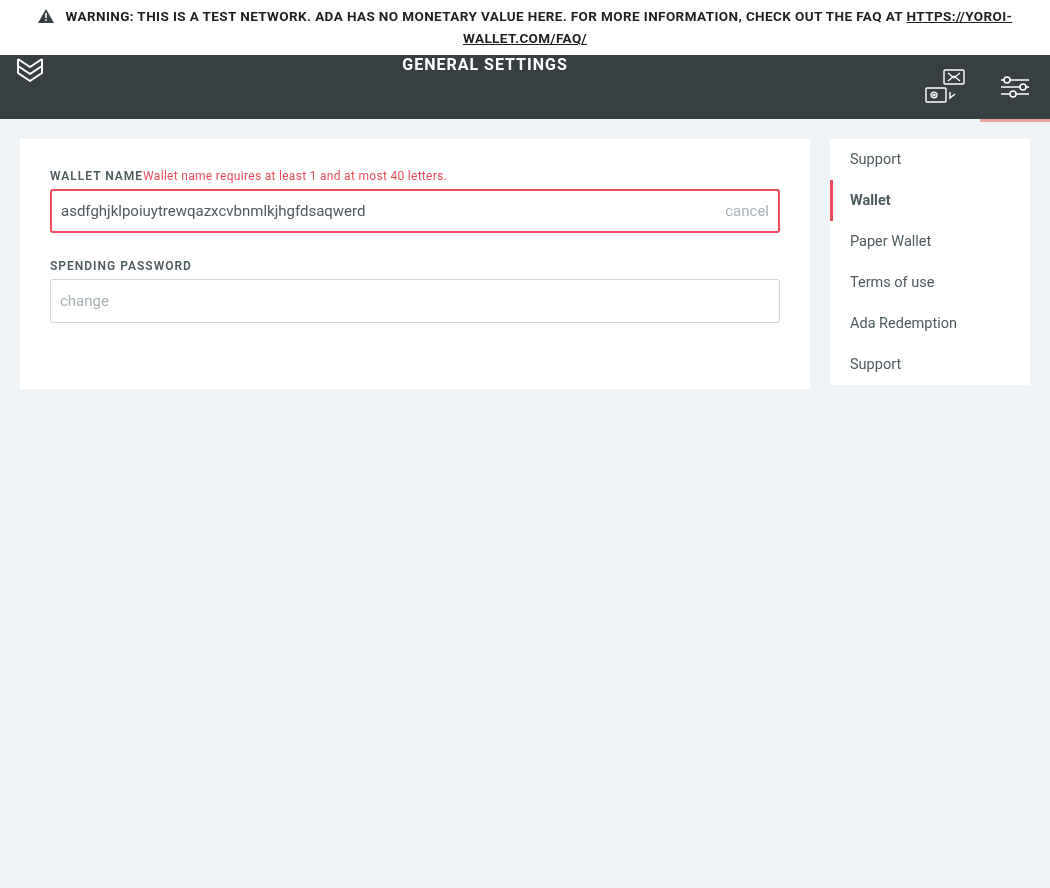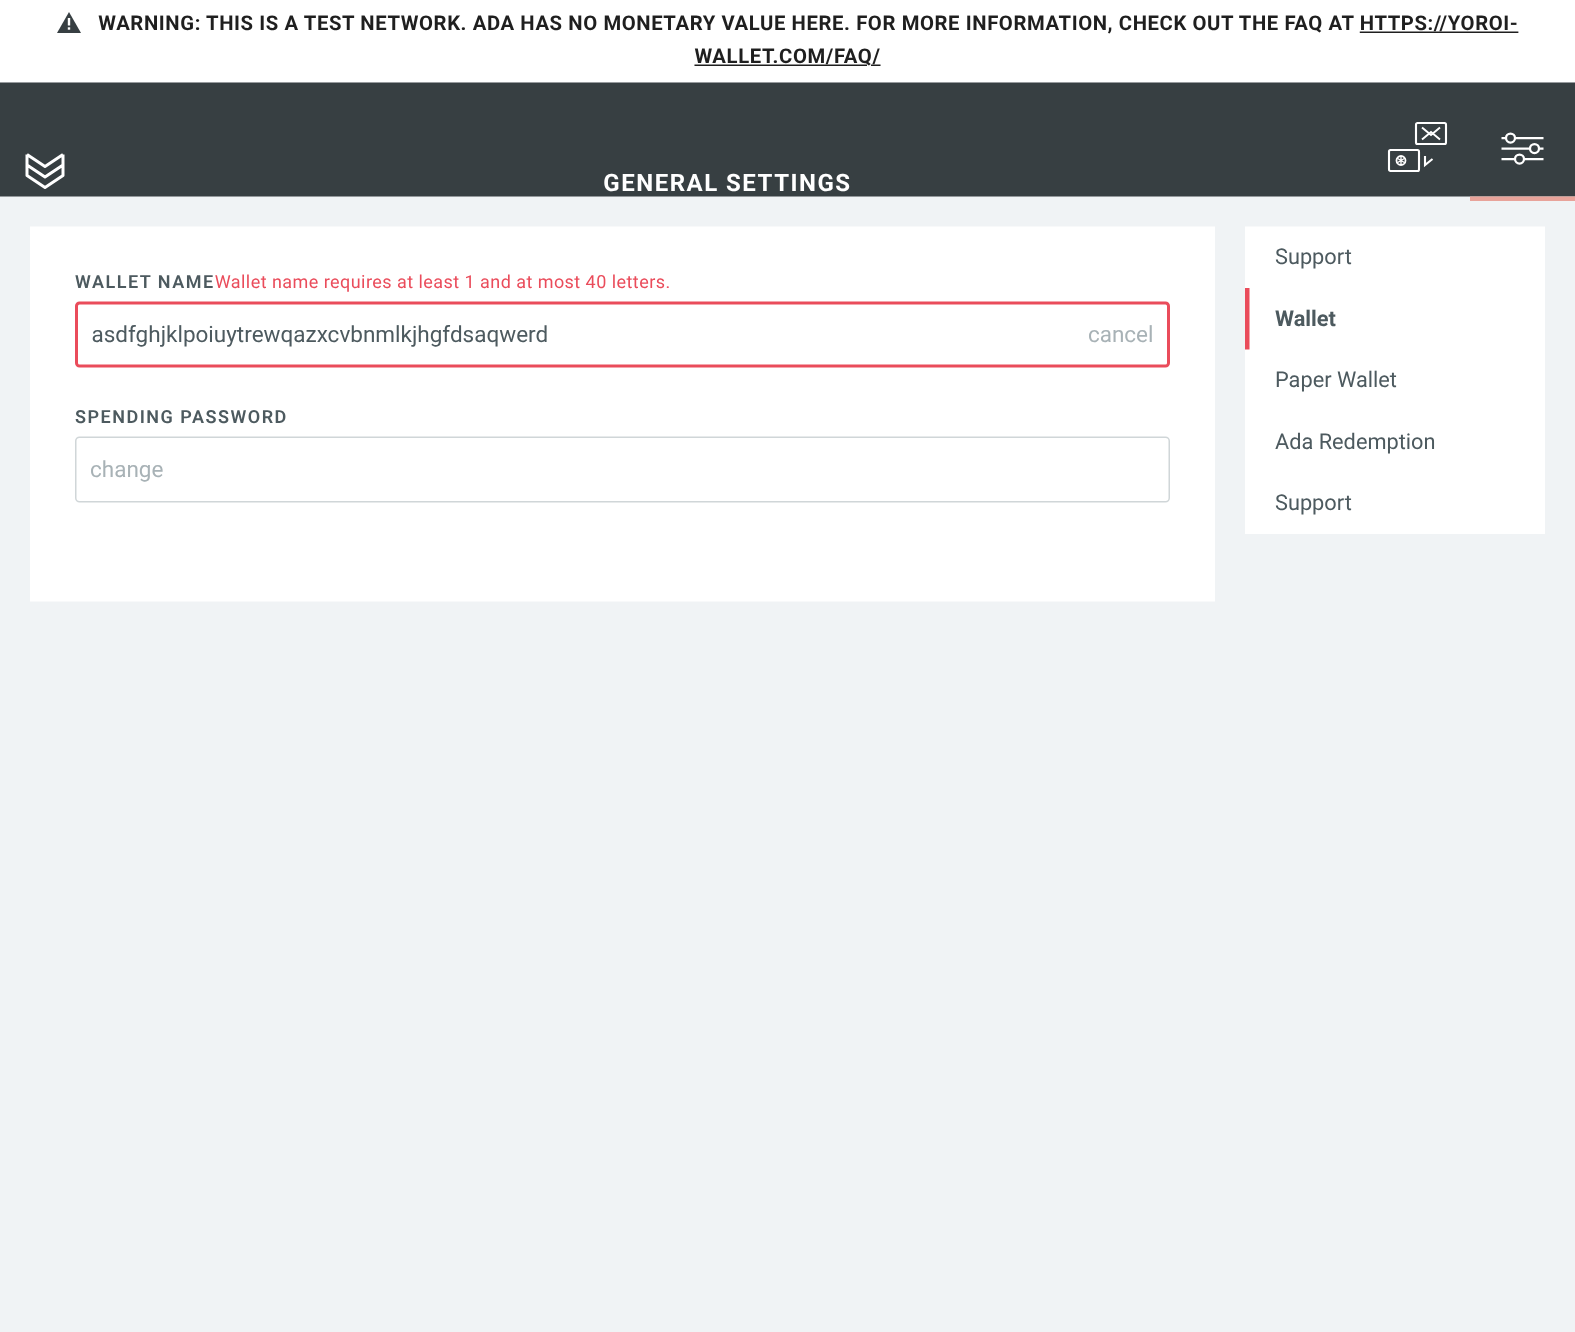--- a/index.html
+++ b/index.html
@@ -4,21 +4,21 @@
 <style>
 * { margin:0; padding:0; box-sizing:border-box; font-family:-apple-system,BlinkMacSystemFont,"Segoe UI",Roboto,Helvetica,Arial,sans-serif; }
 body { width:1050px; height:888px; background:#f0f3f5; overflow:hidden; }
 
 
 .warn { background:#ffffff; color:#1f1f1f; text-align:center; font-size:13.5px; font-weight:700; letter-spacing:0.4px; padding:6px 20px 7px; line-height:20px; }
 .warn a { color:#1f1f1f; text-decoration:underline; }
 .warn .tri { display:inline-block; vertical-align:-2px; margin-right:8px; }
 
 
-.hdr { background:#373f42; height:76px; display:flex; align-items:flex-end; position:relative; }
+.hdr { background:#373f42; height:64px; display:flex; align-items:flex-start; position:relative; }
 .logo { width:60px; display:flex; align-items:center; justify-content:center; }
 .title { flex:1; text-align:center; color:#fff; font-weight:700; letter-spacing:1px; font-size:16px; }
 .hdr-icons { display:flex; align-items:center; }
 .hdr-icon { width:70px; height:64px; display:flex; align-items:center; justify-content:center; position:relative; }
 .hdr-icon.active::after { content:""; position:absolute; bottom:-3px; left:0; right:0; height:3px; background:#e8a39a; }
 
 
 .wrap { display:flex; gap:20px; padding:20px; }
 .main { flex:1; background:#fff; padding:30px 30px 40px; }
 .side { width:200px; background:#fff; align-self:flex-start; }
@@ -101,16 +101,17 @@
     <div class="field plain">
       <span class="act">change</span>
     </div>
 
   </div>
 
   <div class="side">
     <div class="side-item">Support</div>
     <div class="side-item active">Wallet</div>
     <div class="side-item">Paper Wallet</div>
+    <div class="side-item">Terms of use</div>
     <div class="side-item">Ada Redemption</div>
     <div class="side-item">Support</div>
   </div>
 </div>
 
 </body></html>

